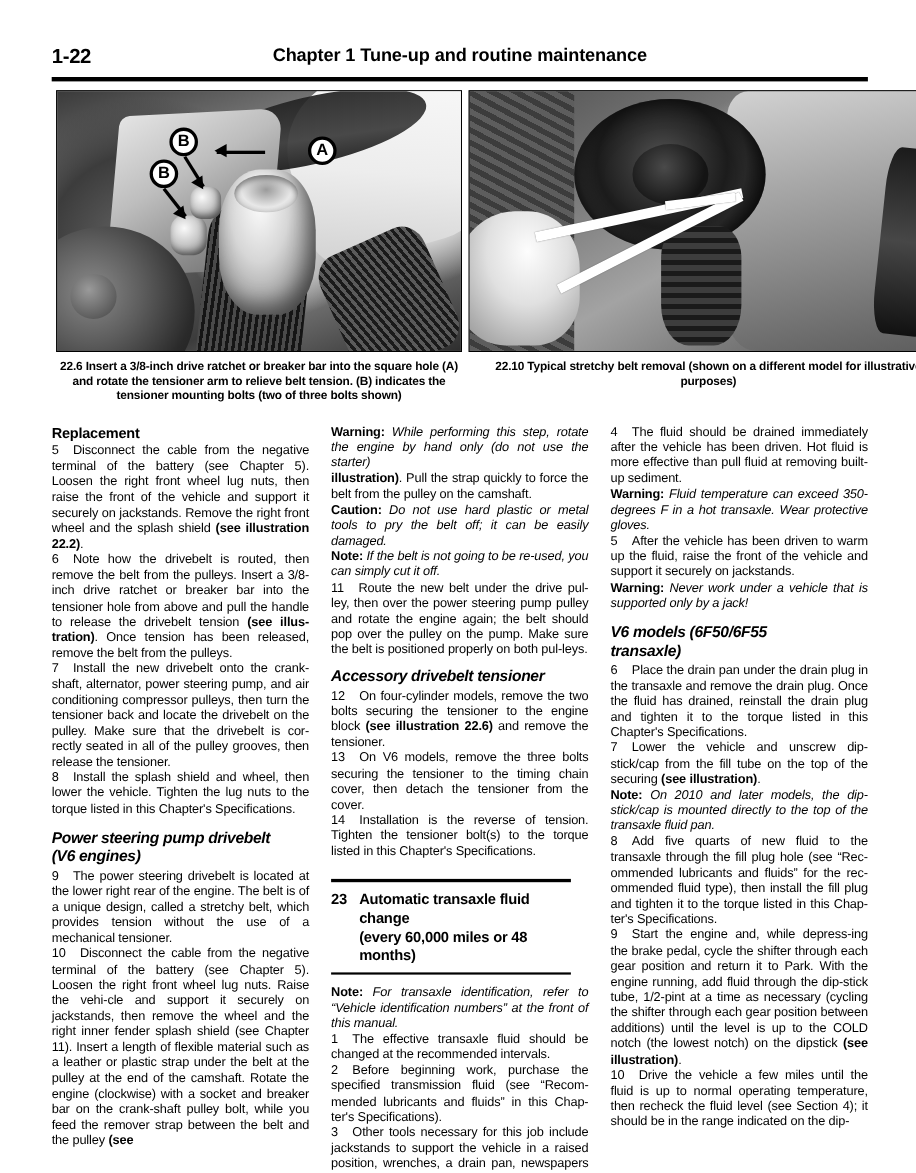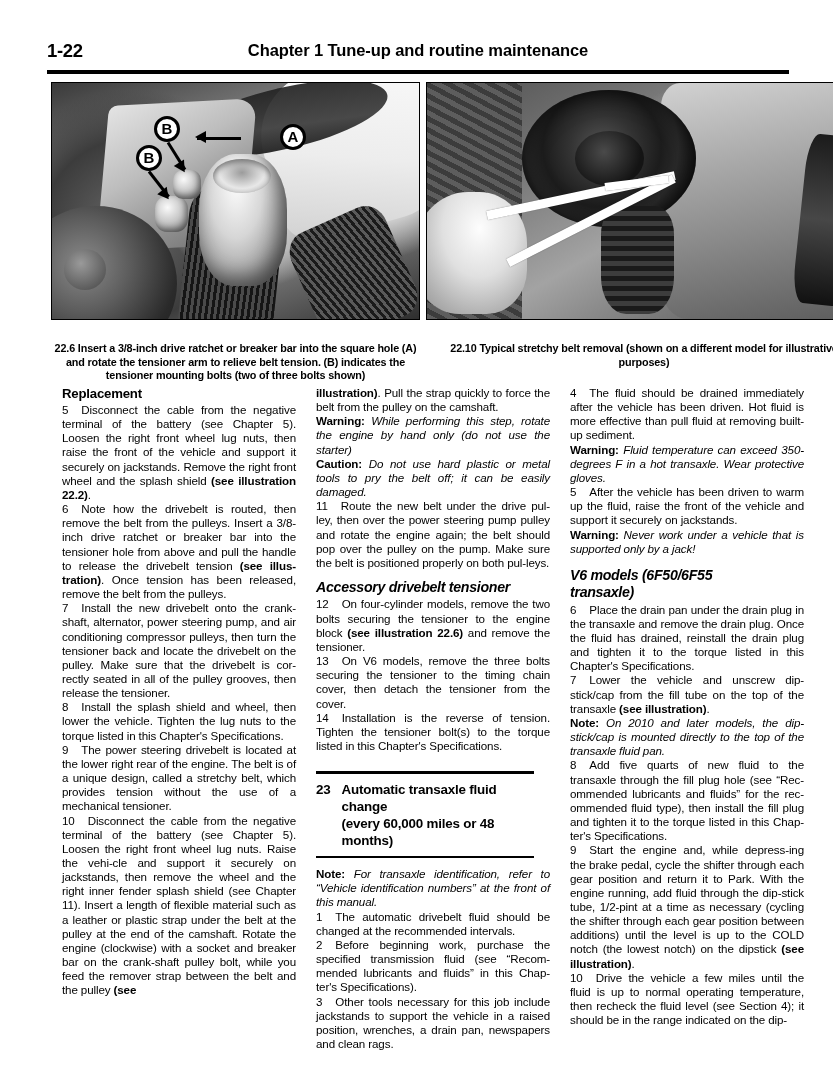--- a/index.html
+++ b/index.html
@@ -71,21 +71,21 @@
     width: 100%;
     height: 238px;
     overflow: hidden;
     border: 1px solid #000;
     box-sizing: border-box;
     background: #8d8d8d;
     filter: grayscale(1);
   }
 
   .caption {
-    margin-top: 22px;
+    margin-top: 7px;
     font-size: 10.8px;
     font-weight: bold;
     line-height: 13.6px;
     text-align: center;
     letter-spacing: -0.15px;
   }
 
   
   .ph-a {
     position: absolute;
@@ -297,21 +297,21 @@
   .strap {
     position: absolute;
     background: #ffffff;
     box-shadow: 0 0 1px rgba(0,0,0,.55);
     transform-origin: left center;
   }
 
   
   .cols {
     position: absolute;
-    left: 62px;
+    left: 47px;
     top: 386px;
     width: 742px;
     height: 660px;
   }
   .col {
     position: absolute;
     top: 0;
     width: 234px;
     height: 660px;
   }
@@ -432,33 +432,38 @@
       <h3 class="sub">Replacement</h3>
 
       <p class="t"><span class="num">5</span><span class="gap"></span><span>Disconnect the cable from the negative terminal of the battery (see Chapter 5). Loosen the right front wheel lug nuts, then raise the front of the vehicle and support it securely on jackstands. Remove the right front wheel and the splash shield </span><b class="lead">(see illustration 22.2)</b><span>.</span></p>
 
       <p class="t"><span class="num">6</span><span class="gap"></span><span>Note how the drivebelt is routed, then remove the belt from the pulleys. Insert a 3/8-inch drive ratchet or breaker bar into the tensioner hole from above and pull the handle to release the drivebelt tension </span><b class="lead">(see illus-tration)</b><span>. Once tension has been released, remove the belt from the pulleys.</span></p>
 
       <p class="t"><span class="num">7</span><span class="gap"></span><span>Install the new drivebelt onto the crank-shaft, alternator, power steering pump, and air conditioning compressor pulleys, then turn the tensioner back and locate the drivebelt on the pulley. Make sure that the drivebelt is cor-rectly seated in all of the pulley grooves, then release the tensioner.</span></p>
 
       <p class="t"><span class="num">8</span><span class="gap"></span><span>Install the splash shield and wheel, then lower the vehicle. Tighten the lug nuts to the torque listed in this Chapter's Specifications.</span></p>
 
+      <h3 class="subi">
+        <span>Power steering pump drivebelt</span><br>
+        <span>(V6 engines)</span>
+      </h3>
 
       <p class="t"><span class="num">9</span><span class="gap"></span><span>The power steering drivebelt is located at the lower right rear of the engine. The belt is of a unique design, called a stretchy belt, which provides tension without the use of a mechanical tensioner.</span></p>
 
       <p class="t"><span class="num">10</span><span class="gap"></span><span>Disconnect the cable from the negative terminal of the battery (see Chapter 5). Loosen the right front wheel lug nuts. Raise the vehi-cle and support it securely on jackstands, then remove the wheel and the right inner fender splash shield (see Chapter 11). Insert a length of flexible material such as a leather or plastic strap under the belt at the pulley at the end of the camshaft. Rotate the engine (clockwise) with a socket and breaker bar on the crank-shaft pulley bolt, while you feed the remover strap between the belt and the pulley </span><b class="lead">(see</b></p>
     </div>
 
     <div class="col c2">
+      <p class="t"><b class="lead">Warning:</b><i class="em"> While performing this step, rotate the engine by hand only (do not use the starter)</i></p>
+
       <p class="t"><b class="lead">illustration)</b><span>. Pull the strap quickly to force the belt from the pulley on the camshaft.</span></p>
 
-      <p class="t"><b class="lead">Warning:</b><i class="em"> While performing this step, rotate the engine by hand only (do not use the starter)</i></p>
-
       <p class="t"><b class="lead">Caution:</b><i class="em"> Do not use hard plastic or metal tools to pry the belt off; it can be easily damaged.</i></p>
 
+      <p class="t"><b class="lead">Note:</b><i class="em"> If the belt is not going to be re-used, you can simply cut it off.</i></p>
 
       <p class="t"><span class="num">11</span><span class="gap"></span><span>Route the new belt under the drive pul-ley, then over the power steering pump pulley and rotate the engine again; the belt should pop over the pulley on the pump. Make sure the belt is positioned properly on both pul-leys.</span></p>
 
       <h3 class="subi tight">Accessory drivebelt tensioner</h3>
 
       <p class="t"><span class="num">12</span><span class="gap"></span><span>On four-cylinder models, remove the two bolts securing the tensioner to the engine block </span><b class="lead">(see illustration 22.6)</b><span> and remove the tensioner.</span></p>
 
       <p class="t"><span class="num">13</span><span class="gap"></span><span>On V6 models, remove the three bolts securing the tensioner to the timing chain cover, then detach the tensioner from the cover.</span></p>
 
       <p class="t"><span class="num">14</span><span class="gap"></span><span>Installation is the reverse of tension. Tighten the tensioner bolt(s) to the torque listed in this Chapter's Specifications.</span></p>
@@ -470,21 +475,21 @@
           <div class="ttl">
             <span>Automatic transaxle fluid change</span>
             <span class="l2">(every 60,000 miles or 48 months)</span>
           </div>
         </div>
         <div class="rule"></div>
       </div>
 
       <p class="t"><b class="lead">Note:</b><i class="em"> For transaxle identification, refer to “Vehicle identification numbers” at the front of this manual.</i></p>
 
-      <p class="t"><span class="num">1</span><span class="gap"></span><span>The automatic drivebelt fluid should be changed at the recommended intervals.</span></p>
+      <p class="t"><span class="num">1</span><span class="gap"></span><span>The effective transaxle fluid should be changed at the recommended intervals.</span></p>
 
       <p class="t"><span class="num">2</span><span class="gap"></span><span>Before beginning work, purchase the specified transmission fluid (see “Recom-mended lubricants and fluids” in this Chap-ter's Specifications).</span></p>
 
       <p class="t"><span class="num">3</span><span class="gap"></span><span>Other tools necessary for this job include jackstands to support the vehicle in a raised position, wrenches, a drain pan, newspapers and clean rags.</span></p>
     </div>
 
     <div class="col c3">
       <p class="t"><span class="num">4</span><span class="gap"></span><span>The fluid should be drained immediately after the vehicle has been driven. Hot fluid is more effective than pull fluid at removing built-up sediment.</span></p>
 
       <p class="t"><b class="lead">Warning:</b><i class="em"> Fluid temperature can exceed 350-degrees F in a hot transaxle. Wear protective gloves.</i></p>
@@ -493,21 +498,21 @@
 
       <p class="t"><b class="lead">Warning:</b><i class="em"> Never work under a vehicle that is supported only by a jack!</i></p>
 
       <h3 class="subi">
         <span>V6 models (6F50/6F55</span><br>
         <span>transaxle)</span>
       </h3>
 
       <p class="t"><span class="num">6</span><span class="gap"></span><span>Place the drain pan under the drain plug in the transaxle and remove the drain plug. Once the fluid has drained, reinstall the drain plug and tighten it to the torque listed in this Chapter's Specifications.</span></p>
 
-      <p class="t"><span class="num">7</span><span class="gap"></span><span>Lower the vehicle and unscrew dip-stick/cap from the fill tube on the top of the transaxle </span><b class="lead">(see illustration)</b><span>.</span></p>
+      <p class="t"><span class="num">7</span><span class="gap"></span><span>Lower the vehicle and unscrew dip-stick/cap from the fill tube on the top of the securing </span><b class="lead">(see illustration)</b><span>.</span></p>
 
       <p class="t"><b class="lead">Note:</b><i class="em"> On 2010 and later models, the dip-stick/cap is mounted directly to the top of the transaxle fluid pan.</i></p>
 
       <p class="t"><span class="num">8</span><span class="gap"></span><span>Add five quarts of new fluid to the transaxle through the fill plug hole (see “Rec-ommended lubricants and fluids” for the rec-ommended fluid type), then install the fill plug and tighten it to the torque listed in this Chap-ter's Specifications.</span></p>
 
       <p class="t"><span class="num">9</span><span class="gap"></span><span>Start the engine and, while depress-ing the brake pedal, cycle the shifter through each gear position and return it to Park. With the engine running, add fluid through the dip-stick tube, 1/2-pint at a time as necessary (cycling the shifter through each gear position between additions) until the level is up to the COLD notch (the lowest notch) on the dipstick </span><b class="lead">(see illustration)</b><span>.</span></p>
 
       <p class="t"><span class="num">10</span><span class="gap"></span><span>Drive the vehicle a few miles until the fluid is up to normal operating temperature, then recheck the fluid level (see Section 4); it should be in the range indicated on the dip-</span></p>
     </div>
 

